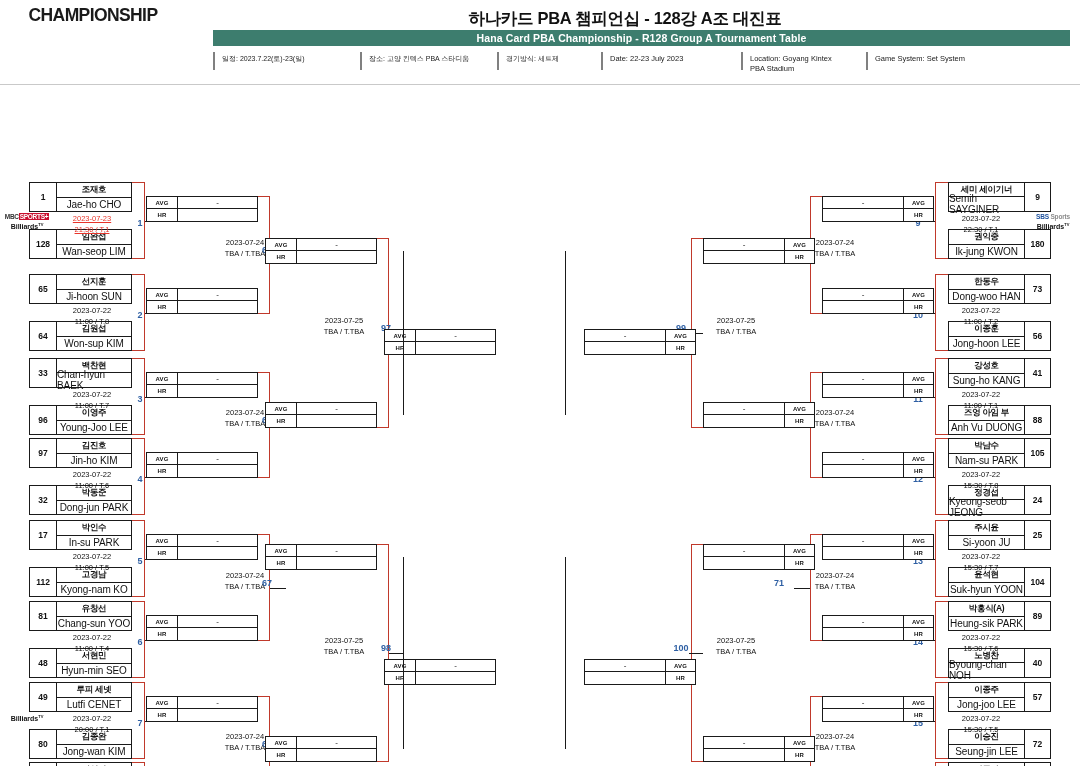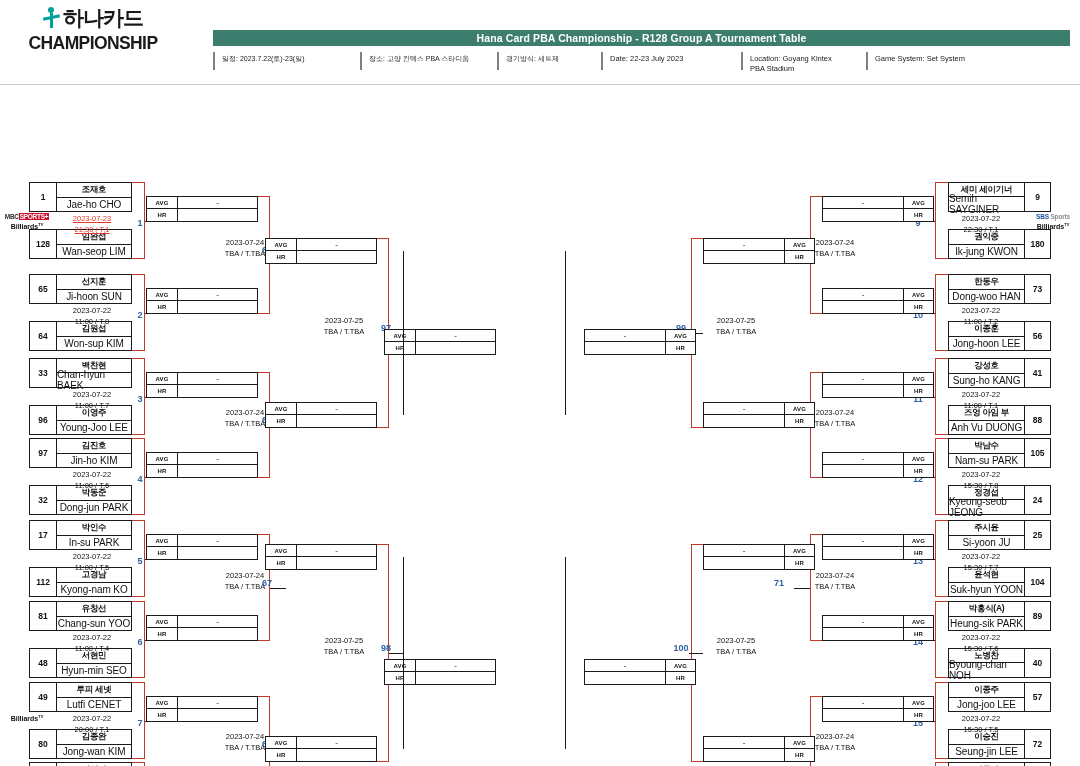--- a/index.html
+++ b/index.html
@@ -102,31 +102,24 @@
   .bc-sbs .p { color:#8d8d8d; }
   .bc-bil { font-size:7px; font-weight:bold; color:#111; }
   .bc-bil sup { font-size:4px; }
 </style>
 </head>
 <body>
 
 <div id="header">
 
   <div class="logo-block">
-    <div class="logo-hana">
-      <span class="logo-mark">
-        <span class="dot"></span>
-          <span class="arm"></span>
-          <span class="body"></span>
-      </span>
-      <span class="logo-hana-txt">하나카드</span>
-    </div>
     <div class="logo-champ">CHAMPIONSHIP</div>
   </div>
 
+  <div class="title-ko">하나카드 PBA 챔피언십 - 128강 A조 대진표</div>
 
   <div class="title-en-bar">Hana Card PBA Championship - R128 Group A Tournament Table</div>
 
   <div class="meta-row">
     <div class="meta-cell" style="width:147px">일정: 2023.7.22(토)-23(일)</div>
     <div class="meta-cell" style="width:137px">장소: 고양 킨텍스 PBA 스타디움</div>
     <div class="meta-cell" style="width:104px">경기방식: 세트제</div>
     <div class="meta-cell en" style="width:140px">Date: 22-23 July 2023</div>
     <div class="meta-cell en" style="width:125px">Location: Goyang Kintex
 PBA Stadium</div>

